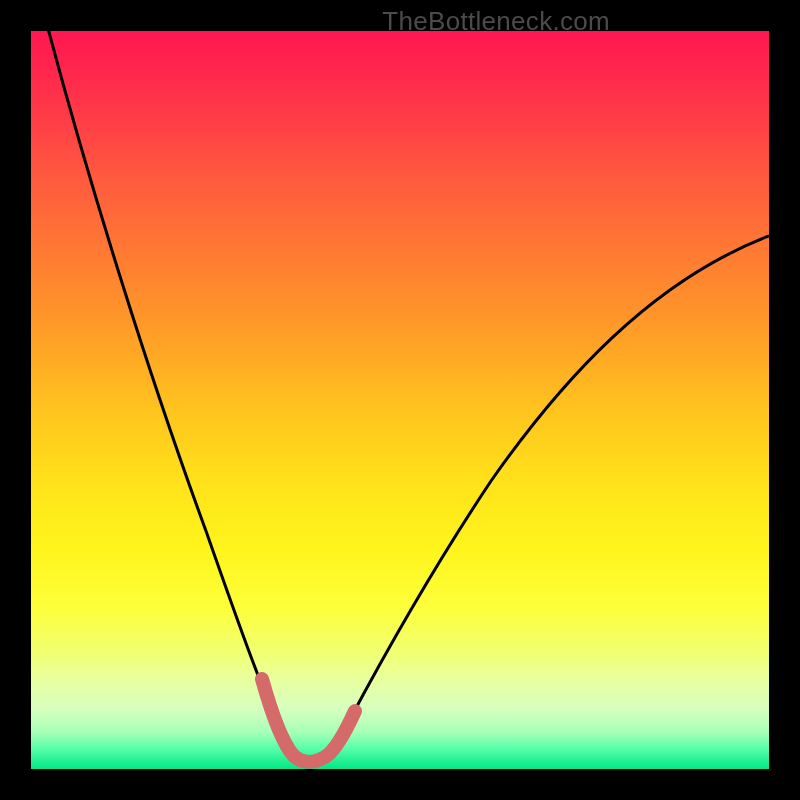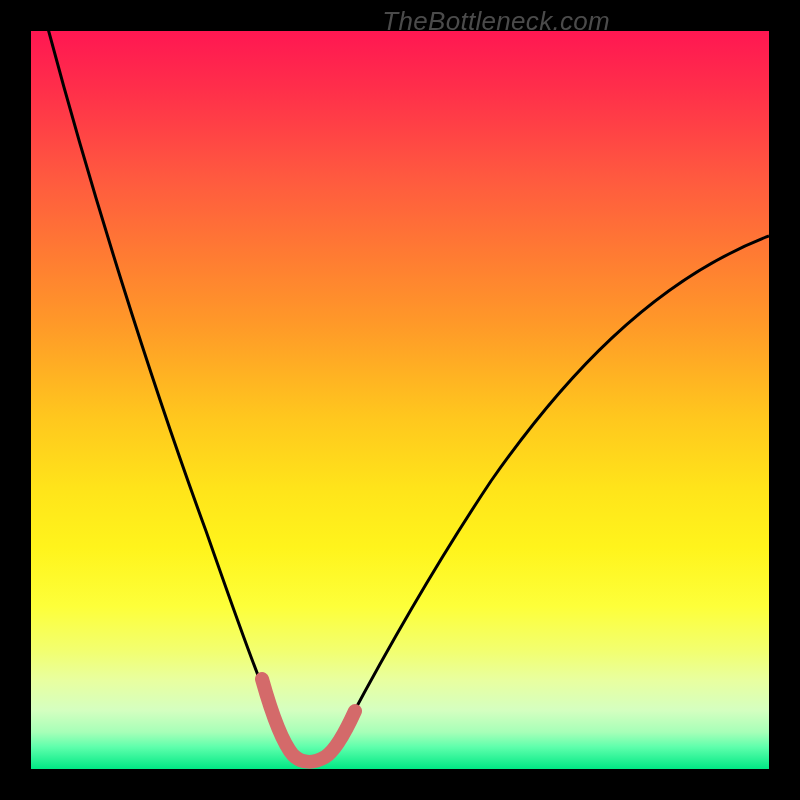--- a/index.html
+++ b/index.html
@@ -11,21 +11,20 @@
     position: relative;
     font-family: Arial, Helvetica, sans-serif;
   }
   .frame {
     position: absolute;
     left: 0;
     top: 0;
     width: 644px;
     height: 800px;
     background: #000;
-    font-style: italic;
   }
   .plot {
     position: absolute;
     left: 31px;
     top: 31px;
     width: 738px;
     height: 738px;
     background: linear-gradient(to bottom,
       #ff1752 0%,
       #ff2f4a 8%,

